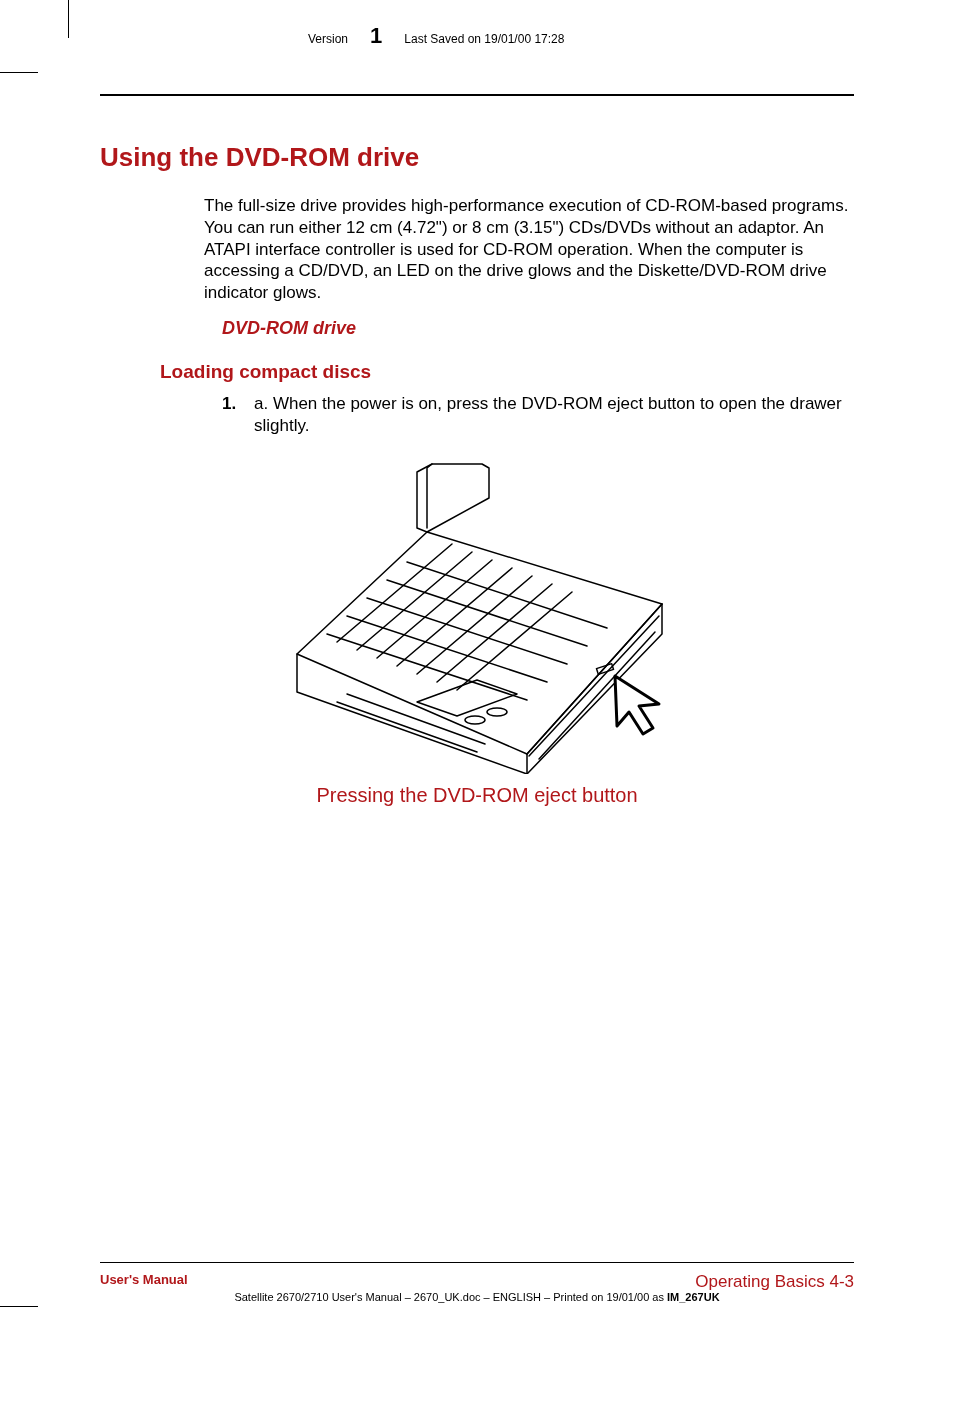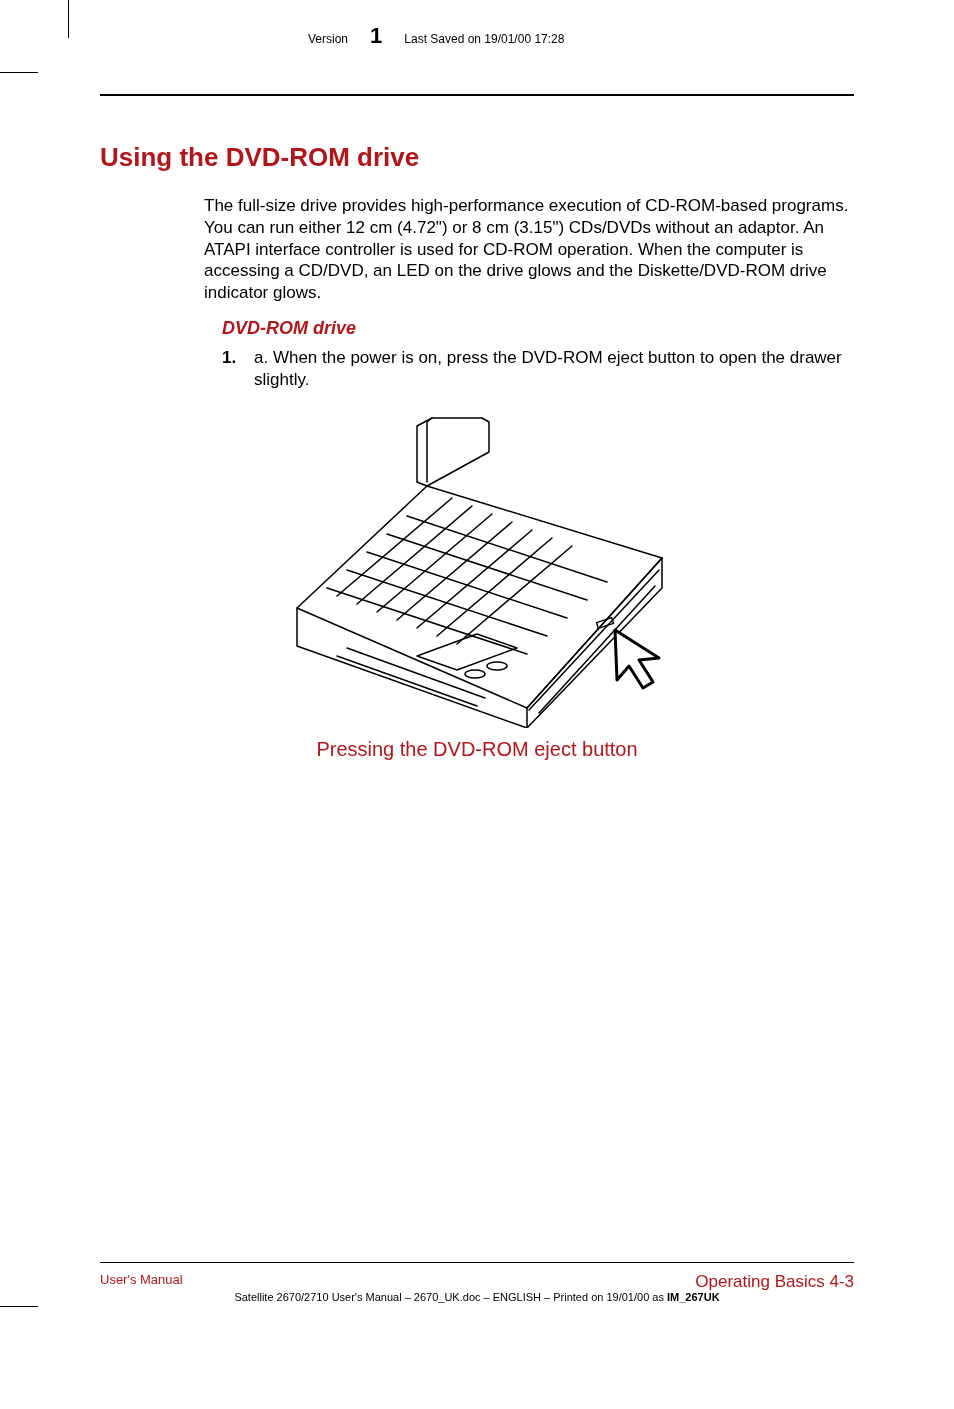--- a/index.html
+++ b/index.html
@@ -42,21 +42,21 @@
   .num-list { margin-left:122px; font-size:17px; line-height:1.28; }
   .num-list .row { display:flex; gap:10px; }
   .num-list .num { font-weight:bold; width:22px; flex:0 0 22px; }
   .num-list .txt { flex:1; }
 
   .figure-wrap { margin:18px 0 8px 0; display:flex; justify-content:center; }
   .figure-wrap svg { display:block; }
   .caption { text-align:center; color:#b1171a; font-size:20px; margin-top:10px; }
 
   .rule-bot { border-top:1px solid #000; position:absolute; left:100px; width:754px; top:1262px; }
-  .footer-left { position:absolute; left:100px; top:1272px; font-size:13px; color:#b1171a; }
+  .footer-left { position:absolute; left:100px; top:1272px; font-size:13px; color:#b1171a;font-weight:bold; }
   .footer-right { position:absolute; right:100px; top:1272px; font-size:17px; color:#b1171a; }
 
   .imprint { position:absolute; left:0; right:0; top:1291px; text-align:center; font-size:11px; color:#000; }
   .imprint .bold { font-weight:bold; }
 </style>
 </head>
 <body>
 
 <div class="crop-top-h"></div>
 <div class="crop-top-v"></div>
@@ -71,20 +71,21 @@
 <div class="page">
   <div class="rule-top"></div>
 
   <h1 class="section">Using the DVD-ROM drive</h1>
 
   <p class="body-p">The full-size drive provides high-performance execution of CD-ROM-based programs. You can run either 12 cm (4.72") or 8 cm (3.15") CDs/DVDs without an adaptor. An ATAPI interface controller is used for CD-ROM operation. When the computer is accessing a CD/DVD, an LED on the drive glows and the Diskette/DVD-ROM drive indicator glows.</p>
 
   <h3 class="ital">DVD-ROM drive</h3>
 
 
+  <h2 class="sub">Loading compact discs</h2>
 
 
   <div class="num-list">
     <div class="row">
       <div class="num">1.</div>
       <div class="txt">a.  When the power is on, press the DVD-ROM eject button to open the drawer slightly.</div>
     </div>
   </div>
 
   <div class="figure-wrap">

